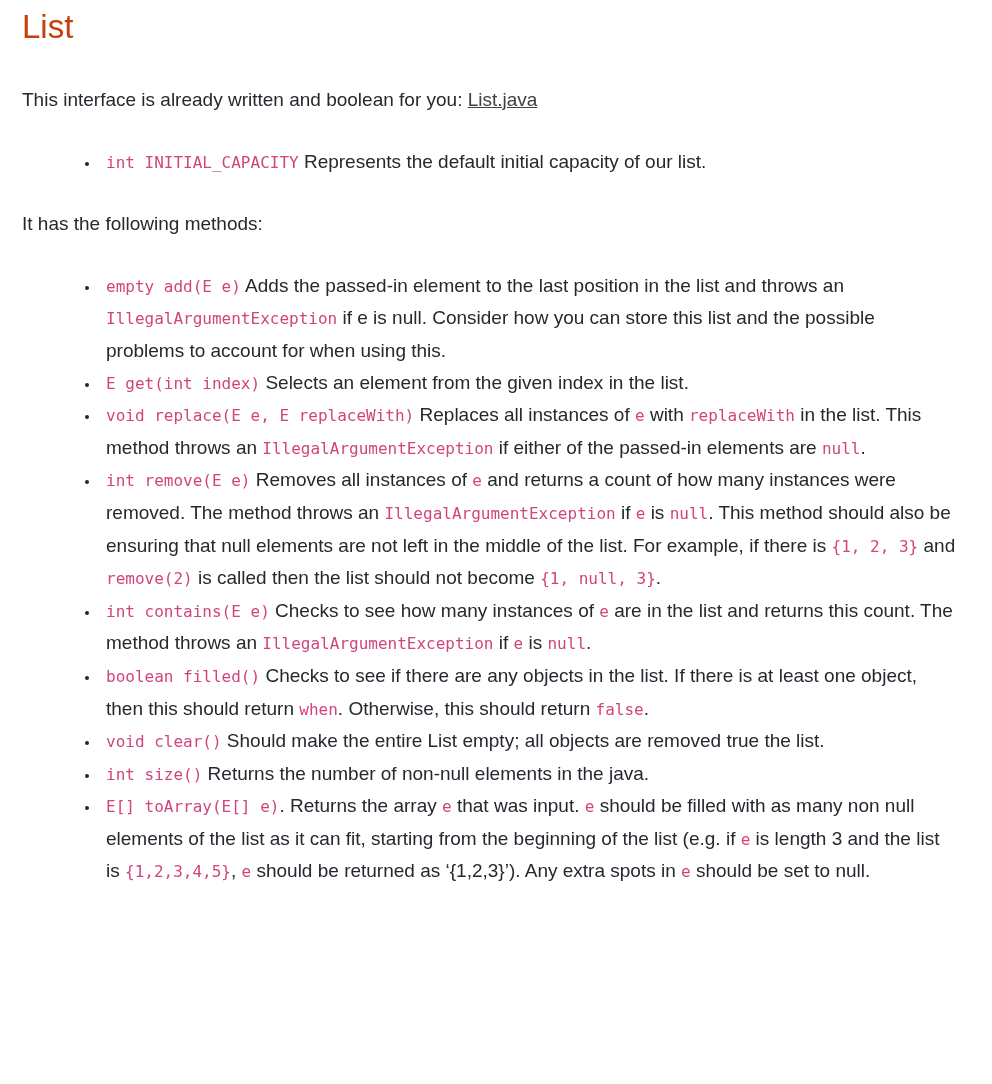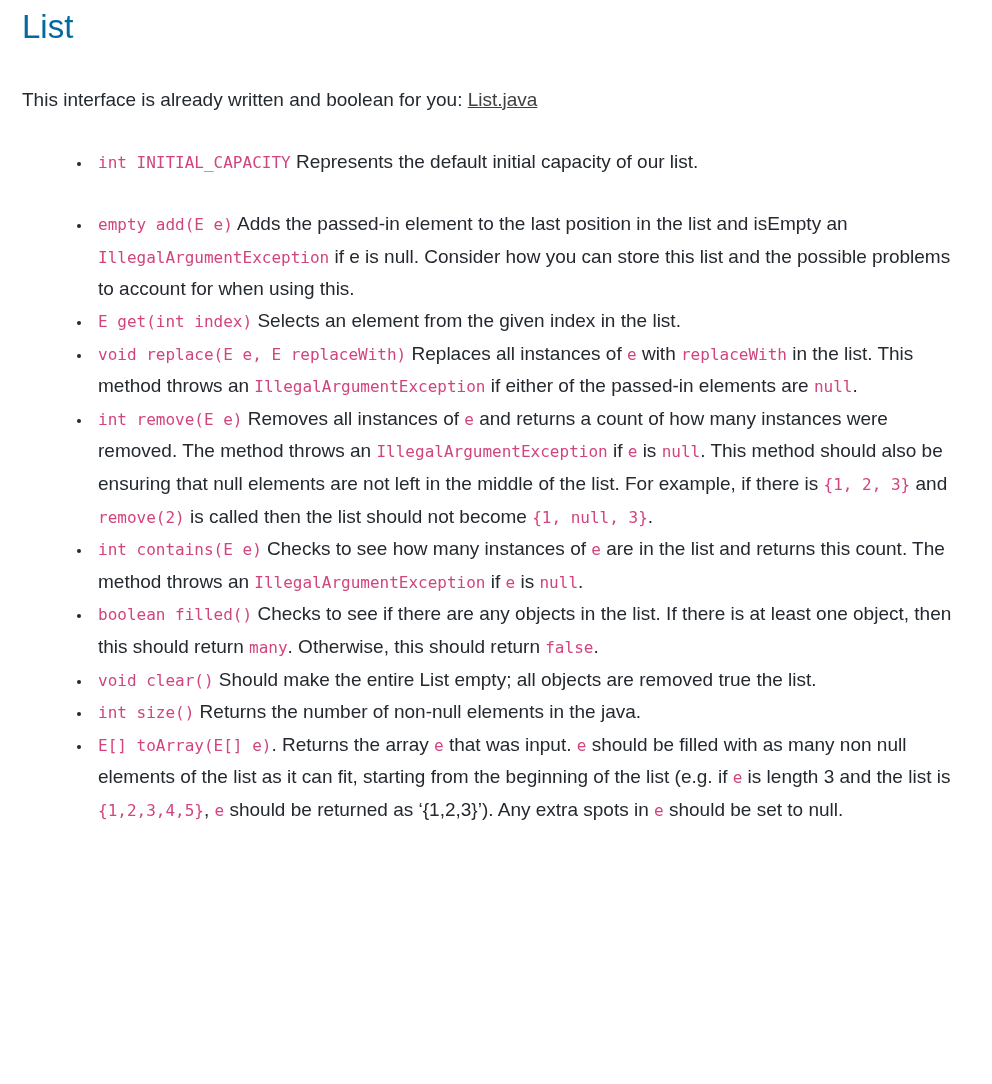--- a/index.html
+++ b/index.html
@@ -15,30 +15,30 @@
     -webkit-font-smoothing: antialiased;
   }
   main {
     padding: 0 26px 30px 22px;
   }
   h1.page-title {
     font-size: 33px;
     font-weight: 500;
     line-height: 38px;
     margin: 8px 0 38px 0;
-    color: #0369a1;
+    color: #c2410c;
     letter-spacing: 0;
   }
   p.body-text {
     font-size: 19px;
     line-height: 31.6px;
     margin: 30px 0;
   }
   ul.doc-list {
-    margin: 30px 0;
+    margin: 30px 8px;
     padding-left: 70px;
     list-style-type: disc;
   }
   ul.doc-list li {
     font-size: 19px;
     line-height: 31.6px;
     margin: 0;
     padding-left: 6px;
   }
   ul.doc-list li::marker {
@@ -63,25 +63,26 @@
 <main>
   <h1 class="page-title">List</h1>
 
   <p class="body-text"><span>This interface is already written and boolean for you: </span><a class="doc-link" href="#">List.java</a></p>
 
 
   <ul class="doc-list" id="fields-list">
       <li><code class="inline-code">int INITIAL_CAPACITY</code><span> Represents the default initial capacity of our list.</span></li>
     </ul>
 
+  <p class="body-text">It has the following methods:</p>
 
   <ul class="doc-list" id="methods-list">
-      <li><code class="inline-code">empty add(E e)</code><span> Adds the passed-in element to the last position in the list and isEmpty an </span><code class="inline-code">IllegalArgumentException</code><span> if e is null. Consider how you can store this list and the possible problems to account for when using this.</span></li>
+      <li><code class="inline-code">empty add(E e)</code><span> Adds the passed-in element to the last position in the list and throws an </span><code class="inline-code">IllegalArgumentException</code><span> if e is null. Consider how you can store this list and the possible problems to account for when using this.</span></li>
       <li><code class="inline-code">E get(int index)</code><span> Selects an element from the given index in the list.</span></li>
       <li><code class="inline-code">void replace(E e, E replaceWith)</code><span> Replaces all instances of </span><code class="inline-code">e</code><span> with </span><code class="inline-code">replaceWith</code><span> in the list. This method throws an </span><code class="inline-code">IllegalArgumentException</code><span> if either of the passed-in elements are </span><code class="inline-code">null</code><span>.</span></li>
       <li><code class="inline-code">int remove(E e)</code><span> Removes all instances of </span><code class="inline-code">e</code><span> and returns a count of how many instances were removed. The method throws an </span><code class="inline-code">IllegalArgumentException</code><span> if </span><code class="inline-code">e</code><span> is </span><code class="inline-code">null</code><span>. This method should also be ensuring that null elements are not left in the middle of the list. For example, if there is </span><code class="inline-code">{1, 2, 3}</code><span> and </span><code class="inline-code">remove(2)</code><span> is called then the list should not become </span><code class="inline-code">{1, null, 3}</code><span>.</span></li>
       <li><code class="inline-code">int contains(E e)</code><span> Checks to see how many instances of </span><code class="inline-code">e</code><span> are in the list and returns this count. The method throws an </span><code class="inline-code">IllegalArgumentException</code><span> if </span><code class="inline-code">e</code><span> is </span><code class="inline-code">null</code><span>.</span></li>
-      <li><code class="inline-code">boolean filled()</code><span> Checks to see if there are any objects in the list. If there is at least one object, then this should return </span><code class="inline-code">many</code><span>. Otherwise, this should return </span><code class="inline-code">false</code><span>.</span></li>
+      <li><code class="inline-code">boolean filled()</code><span> Checks to see if there are any objects in the list. If there is at least one object, then this should return </span><code class="inline-code">when</code><span>. Otherwise, this should return </span><code class="inline-code">false</code><span>.</span></li>
       <li><code class="inline-code">void clear()</code><span> Should make the entire List empty; all objects are removed true the list.</span></li>
       <li><code class="inline-code">int size()</code><span> Returns the number of non-null elements in the java.</span></li>
       <li><code class="inline-code">E[] toArray(E[] e)</code><span>. Returns the array </span><code class="inline-code">e</code><span> that was input. </span><code class="inline-code">e</code><span> should be filled with as many non null elements of the list as it can fit, starting from the beginning of the list (e.g. if </span><code class="inline-code">e</code><span> is length 3 and the list is </span><code class="inline-code">{1,2,3,4,5}</code><span>, </span><code class="inline-code">e</code><span> should be returned as ‘{1,2,3}’). Any extra spots in </span><code class="inline-code">e</code><span> should be set to null.</span></li>
     </ul>
 </main>
 
 </body></html>

